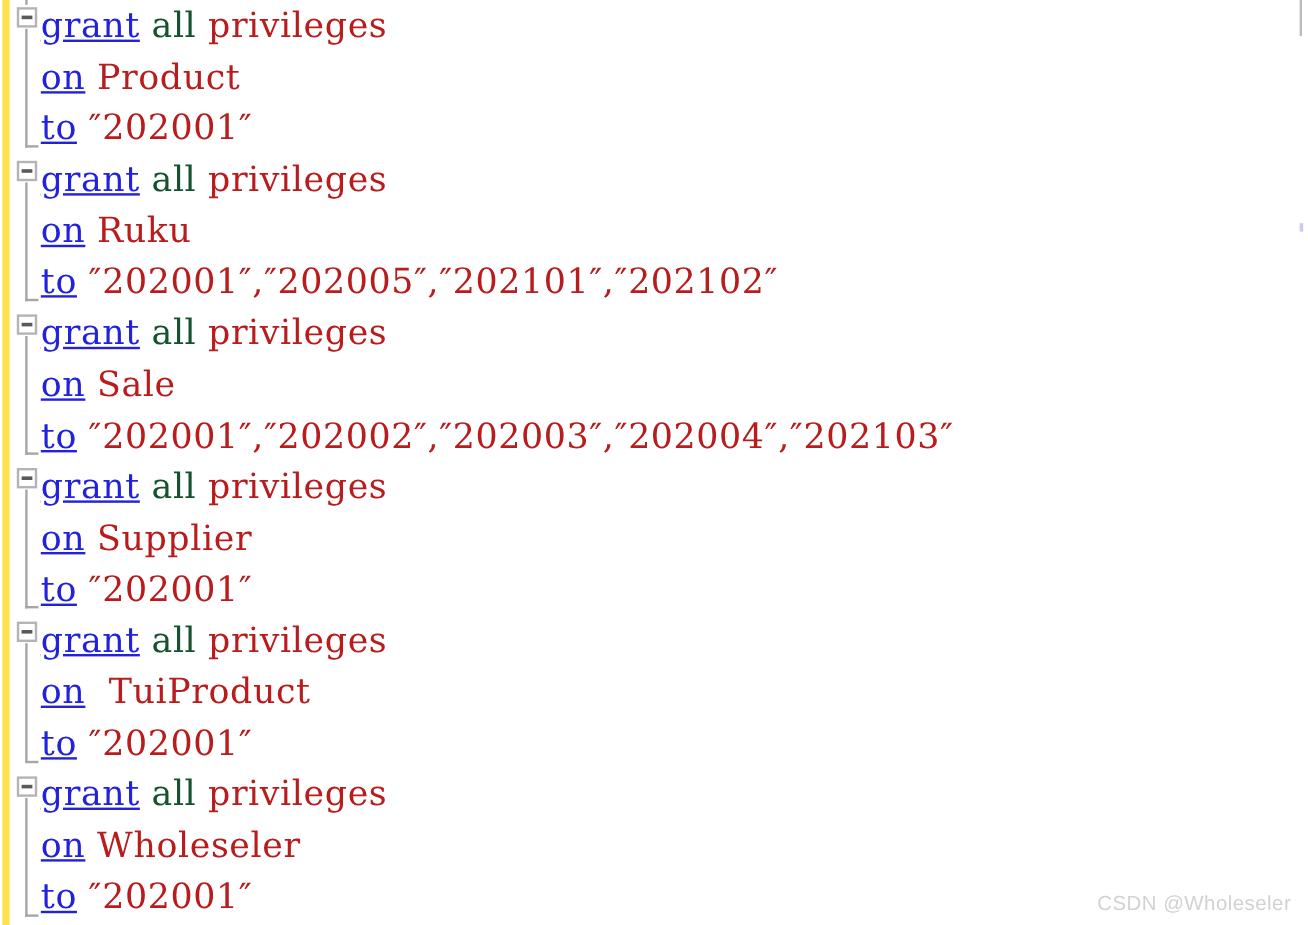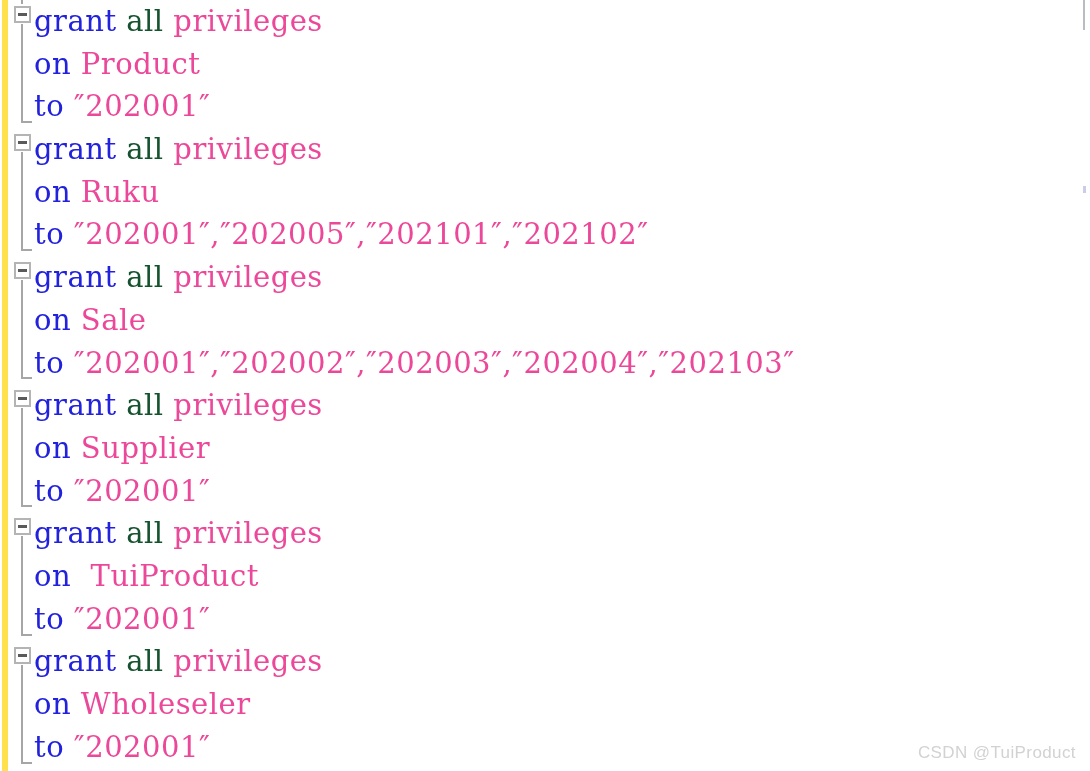--- a/index.html
+++ b/index.html
@@ -97,23 +97,23 @@
     line-height: 42.7px;
     white-space: pre;
     letter-spacing: 0.5px;
   }
   .line {
     height: 42.7px;
     white-space: pre;
   }
 
   
-  .kw      { color: #2222dd; }          
+  .kw      { color: #2222dd; text-decoration: underline; }          
   .dim     { color: #14532d; }          
-  .plain   { color: #ec4899; }          
+  .plain   { color: #b91c1c; }          
 
   
   #scroll-track {
     position: absolute;
     right: 0;
     top: 0;
     width: 9px;
     height: 771px;
     background: transparent;
   }
@@ -186,14 +186,14 @@
       </div>
     </div>
 
   <div id="code"><div class="line"><span class="kw">grant</span><span class="dim"> all </span><span class="plain">privileges</span></div><div class="line"><span class="kw">on</span><span class="plain"> Product</span></div><div class="line"><span class="kw">to</span><span class="plain"> ″202001″</span></div><div class="line"><span class="kw">grant</span><span class="dim"> all </span><span class="plain">privileges</span></div><div class="line"><span class="kw">on</span><span class="plain"> Ruku</span></div><div class="line"><span class="kw">to</span><span class="plain"> ″202001″,″202005″,″202101″,″202102″</span></div><div class="line"><span class="kw">grant</span><span class="dim"> all </span><span class="plain">privileges</span></div><div class="line"><span class="kw">on</span><span class="plain"> Sale</span></div><div class="line"><span class="kw">to</span><span class="plain"> ″202001″,″202002″,″202003″,″202004″,″202103″</span></div><div class="line"><span class="kw">grant</span><span class="dim"> all </span><span class="plain">privileges</span></div><div class="line"><span class="kw">on</span><span class="plain"> Supplier</span></div><div class="line"><span class="kw">to</span><span class="plain"> ″202001″</span></div><div class="line"><span class="kw">grant</span><span class="dim"> all </span><span class="plain">privileges</span></div><div class="line"><span class="kw">on</span><span class="plain">  TuiProduct</span></div><div class="line"><span class="kw">to</span><span class="plain"> ″202001″</span></div><div class="line"><span class="kw">grant</span><span class="dim"> all </span><span class="plain">privileges</span></div><div class="line"><span class="kw">on</span><span class="plain"> Wholeseler</span></div><div class="line"><span class="kw">to</span><span class="plain"> ″202001″</span></div></div>
 
   <div id="scroll-track">
     <div id="scroll-thumb"></div>
     <div id="scroll-marker"></div>
   </div>
 
-  <div id="watermark">CSDN @TuiProduct</div>
+  <div id="watermark">CSDN @Wholeseler</div>
 </div>
 
 </body></html>

